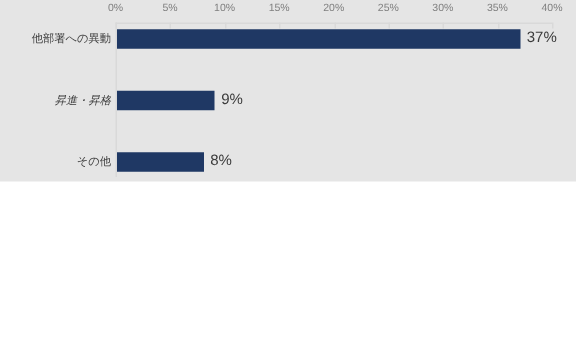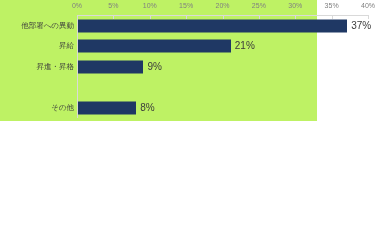--- a/index.html
+++ b/index.html
@@ -9,23 +9,23 @@
   body {
     width: 384px;
     height: 121px;
     background: #ffffff;
     font-family: "Liberation Sans", "DejaVu Sans", sans-serif;
     overflow: hidden;
   }
 
   #chart-root {
     position: relative;
-    width: 317px;
+    width: 384px;
     height: 121px;
-    background: #bef264;
+    background: #e5e5e5;
   }
 
   
   #axis-top {
     position: absolute;
     left: 77px;
     top: 15px;
     width: 291px;
     height: 1px;
     background: #d9d9d9;
@@ -134,27 +134,22 @@
       <div class="axis-tick" style="left: 368px;"></div>
       <div class="axis-tick-label" style="left: 368px;">40%</div>
     </div>
 
   <div id="rows">
       <div class="bar-row" style="top: 0px;">
         <div class="cat-label" style="right: 310px;">他部署への異動</div>
         <div class="bar" style="width: 269.175px; background: rgb(31, 56, 100);"></div>
         <div class="bar-value" style="left: 351.175px;">37%</div>
       </div>
-      <div class="bar-row" style="top: 20.4px;">
-        <div class="cat-label" style="right: 310px;">昇給</div>
-        <div class="bar" style="width: 152.775px; background: rgb(31, 56, 100);"></div>
-        <div class="bar-value" style="left: 234.775px;">21%</div>
-      </div>
       <div class="bar-row" style="top: 40.8px;">
-        <div class="cat-label" style="right: 310px;">昇進・昇格</div>
+        <div class="cat-label" style="right: 310px; font-style: italic;">昇進・昇格</div>
         <div class="bar" style="width: 65.475px; background: rgb(31, 56, 100);"></div>
         <div class="bar-value" style="left: 147.475px;">9%</div>
       </div>
       <div class="bar-row" style="top: 81.6px;">
         <div class="cat-label" style="right: 310px;">その他</div>
         <div class="bar" style="width: 58.2px; background: rgb(31, 56, 100);"></div>
         <div class="bar-value" style="left: 140.2px;">8%</div>
       </div>
     </div>
 

